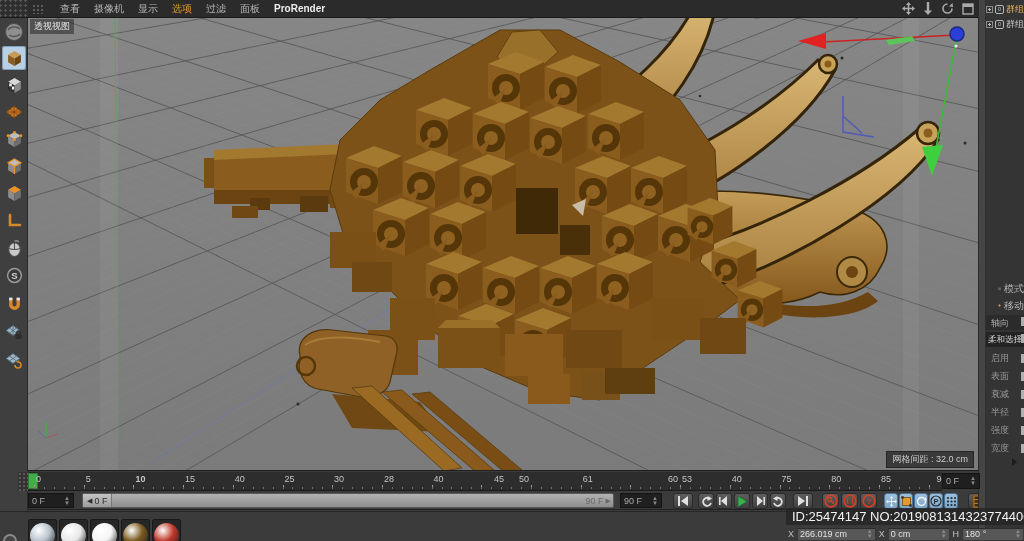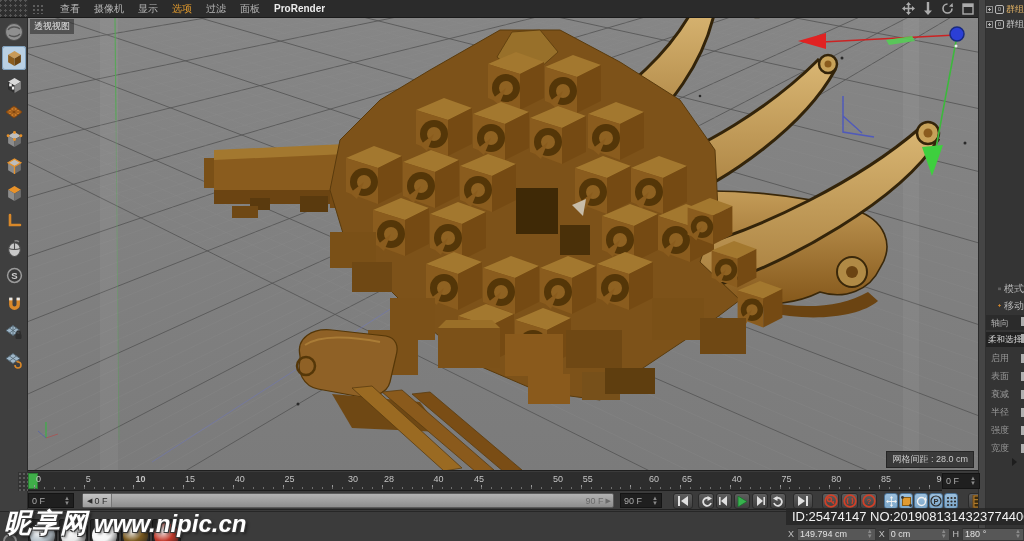--- a/index.html
+++ b/index.html
@@ -430,21 +430,21 @@
       <g>
         <line x1="822" y1="42" x2="956" y2="35" stroke="#cc2222" stroke-width="1.5"></line>
         <polygon points="798,41 826,33 826,49" fill="#e02222"></polygon>
         <line x1="957" y1="36" x2="936" y2="148" stroke="#3cb93c" stroke-width="1.5"></line>
         <polygon points="932,176 922,147 943,145" fill="#3ecf3e"></polygon>
         <polygon points="886,40 912,36 915,41 889,45" fill="#55cc55" opacity="0.9"></polygon>
         <circle cx="957" cy="34" r="7" fill="#2b3fd6" stroke="#182a80" stroke-width="1.5"></circle>
         <circle cx="956" cy="46" r="1.5" fill="#eeeeee"></circle>
       </g>
     </svg>
-    <div id="grid-spacing">网格间距 : 28.0 cm</div>
+    <div id="grid-spacing">网格间距 : 32.0 cm</div>
   </div>
 
   <div class="abs" id="rsplit"></div>
   <div class="abs" id="rpanel">
     <div class="om-row" style="top:2px">
       <span class="expand"></span>
       <span class="nullico">0</span>
       <span style="color:#e3b364">群组</span>
     </div>
     <div class="om-row" style="top:17px">
@@ -483,35 +483,35 @@
       <span class="tick-label" style="left: 57.7px;">5</span>
       <span class="tick-major" style="left: 55.7px;"></span>
       <span class="tick-label" style="left: 107.4px; font-weight: bold;">10</span>
       <span class="tick-major" style="left: 105.4px;"></span>
       <span class="tick-label" style="left: 157.1px;">15</span>
       <span class="tick-major" style="left: 155.1px;"></span>
       <span class="tick-label" style="left: 206.8px;">40</span>
       <span class="tick-major" style="left: 204.8px;"></span>
       <span class="tick-label" style="left: 256.5px;">25</span>
       <span class="tick-major" style="left: 254.5px;"></span>
-      <span class="tick-label" style="left: 320px; text-align: right;">30</span>
+      <span class="tick-label" style="left: 306px; text-align: right;">30</span>
       <span class="tick-major" style="left: 304.2px;"></span>
       <span class="tick-label" style="left: 355.9px;">28</span>
       <span class="tick-major" style="left: 353.9px;"></span>
       <span class="tick-label" style="left: 405.6px;">40</span>
       <span class="tick-major" style="left: 403.6px;"></span>
-      <span class="tick-label" style="left: 446px;">45</span>
+      <span class="tick-label" style="left: 466px;">45</span>
       <span class="tick-major" style="left: 453.3px;"></span>
-      <span class="tick-label" style="left: 525px;">50</span>
+      <span class="tick-label" style="left: 491px;">50</span>
       <span class="tick-major" style="left: 503px;"></span>
-      <span class="tick-label" style="left: 554.7px;">55</span>
+      <span class="tick-label" style="left: 554.7px;">61</span>
       <span class="tick-major" style="left: 552.7px;"></span>
-      <span class="tick-label" style="left: 621px;">60</span>
+      <span class="tick-label" style="left: 640px;">60</span>
       <span class="tick-major" style="left: 602.4px;"></span>
-      <span class="tick-label" style="left: 654.1px;">65</span>
+      <span class="tick-label" style="left: 654.1px;">53</span>
       <span class="tick-major" style="left: 652.1px;"></span>
       <span class="tick-label" style="left: 703.8px;">40</span>
       <span class="tick-major" style="left: 701.8px;"></span>
       <span class="tick-label" style="left: 753.5px;">75</span>
       <span class="tick-major" style="left: 751.5px;"></span>
       <span class="tick-label" style="left: 803.2px;">80</span>
       <span class="tick-major" style="left: 801.2px;"></span>
       <span class="tick-label" style="left: 852.9px;">85</span>
       <span class="tick-major" style="left: 850.9px;"></span>
       <span class="tick-label" style="left: 902.6px; margin-left: 6px;">90</span>
@@ -755,29 +755,26 @@
         </div>
         <div class="mat-well" style="left: 121px;">
           <div class="mat-sphere" style="background: radial-gradient(circle at 35% 30%, rgb(255, 255, 255) 0%, rgb(122, 90, 32) 45%, rgb(29, 29, 29) 100%);"></div>
         </div>
         <div class="mat-well" style="left: 152px;">
           <div class="mat-sphere" style="background: radial-gradient(circle at 35% 30%, rgb(255, 255, 255) 0%, rgb(192, 57, 43) 45%, rgb(29, 29, 29) 100%);"></div>
         </div>
       </div>
   </div>
 
-  <div class="abs" id="wm">
-    <span class="cjk">昵享网</span><span class="url">www.nipic.cn</span>
-  </div>
   <div class="abs" id="idbar">ID:25474147 NO:20190813143237744000</div>
 
   <div class="abs" id="coords">
     <span class="coord-label">X</span>
     <div class="coord-box" style="flex:1.3">
-        <span>149.794 cm</span>
+        <span>266.019 cm</span>
         <span class="updn">▲<br>▼</span>
       </div>
     <span class="coord-label">X</span>
     <div class="coord-box">
         <span>0 cm</span>
         <span class="updn">▲<br>▼</span>
       </div>
     <span class="coord-label">H</span>
     <div class="coord-box">
         <span>180 °</span>

